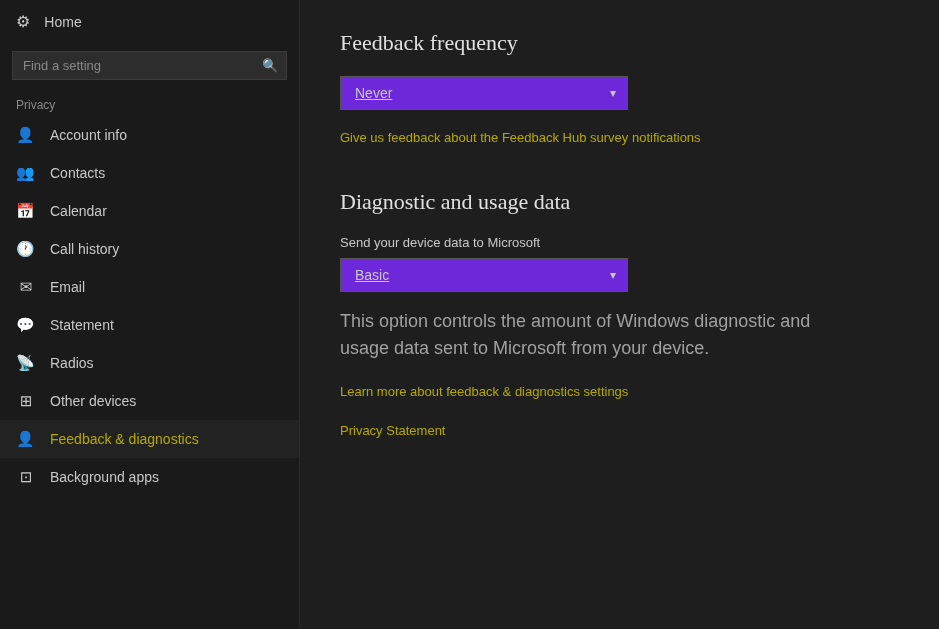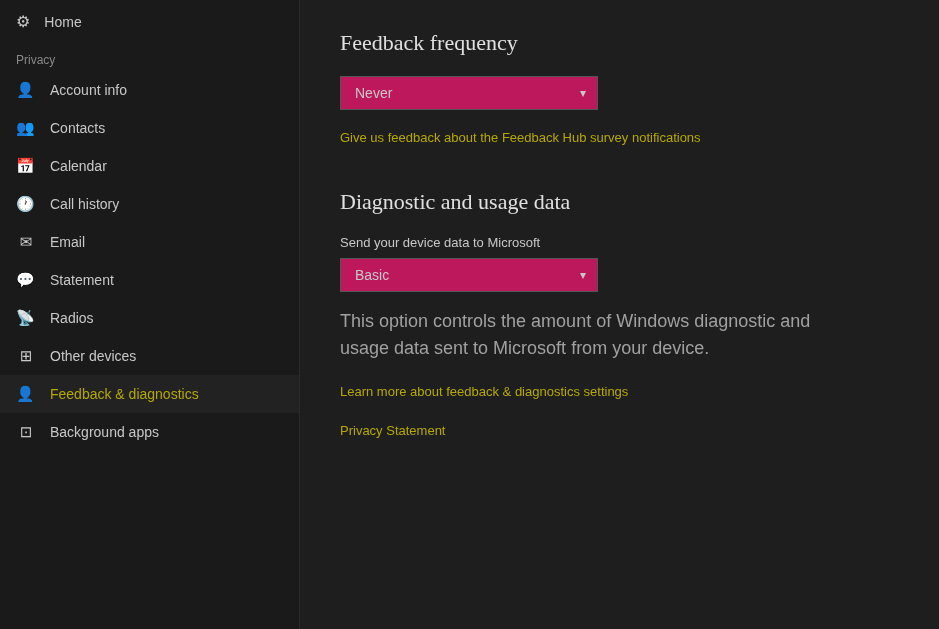--- a/index.html
+++ b/index.html
@@ -113,28 +113,29 @@
 
     .dropdown-wrap {
       position: relative;
       display: inline-block;
       margin-bottom: 16px;
     }
 
     .dropdown-select {
       appearance: none;
       -webkit-appearance: none;
-      background: #be185d;
+      background: #6d28d9;
       border: 1px solid #555;
       color: #c8c8c8;
       padding: 8px 40px 8px 14px;
       font-size: 14px;
-      width: 258px;
+      width: 288px;
       cursor: pointer;
       outline: none;
+      text-decoration: underline;
     }
 
     .dropdown-arrow {
       position: absolute;
       right: 12px;
       top: 50%;
       transform: translateY(-50%);
       pointer-events: none;
       color: #c8c8c8;
       font-size: 12px;
@@ -164,20 +165,24 @@
   </style>
 </head>
 <body>
 
 <nav class="sidebar">
   <div class="sidebar-home">
     <span class="icon">⚙</span>
     <span>Home</span>
   </div>
 
+  <div class="search-box">
+    <input type="text" placeholder="Find a setting" style="">
+    <button class="search-icon-btn">🔍</button>
+  </div>
 
   <div class="privacy-label">Privacy</div>
 
   <div class="nav-item">
     <span class="icon">👤</span>
     <span>Account info</span>
   </div>
   <div class="nav-item">
     <span class="icon">👥</span>
     <span>Contacts</span>

